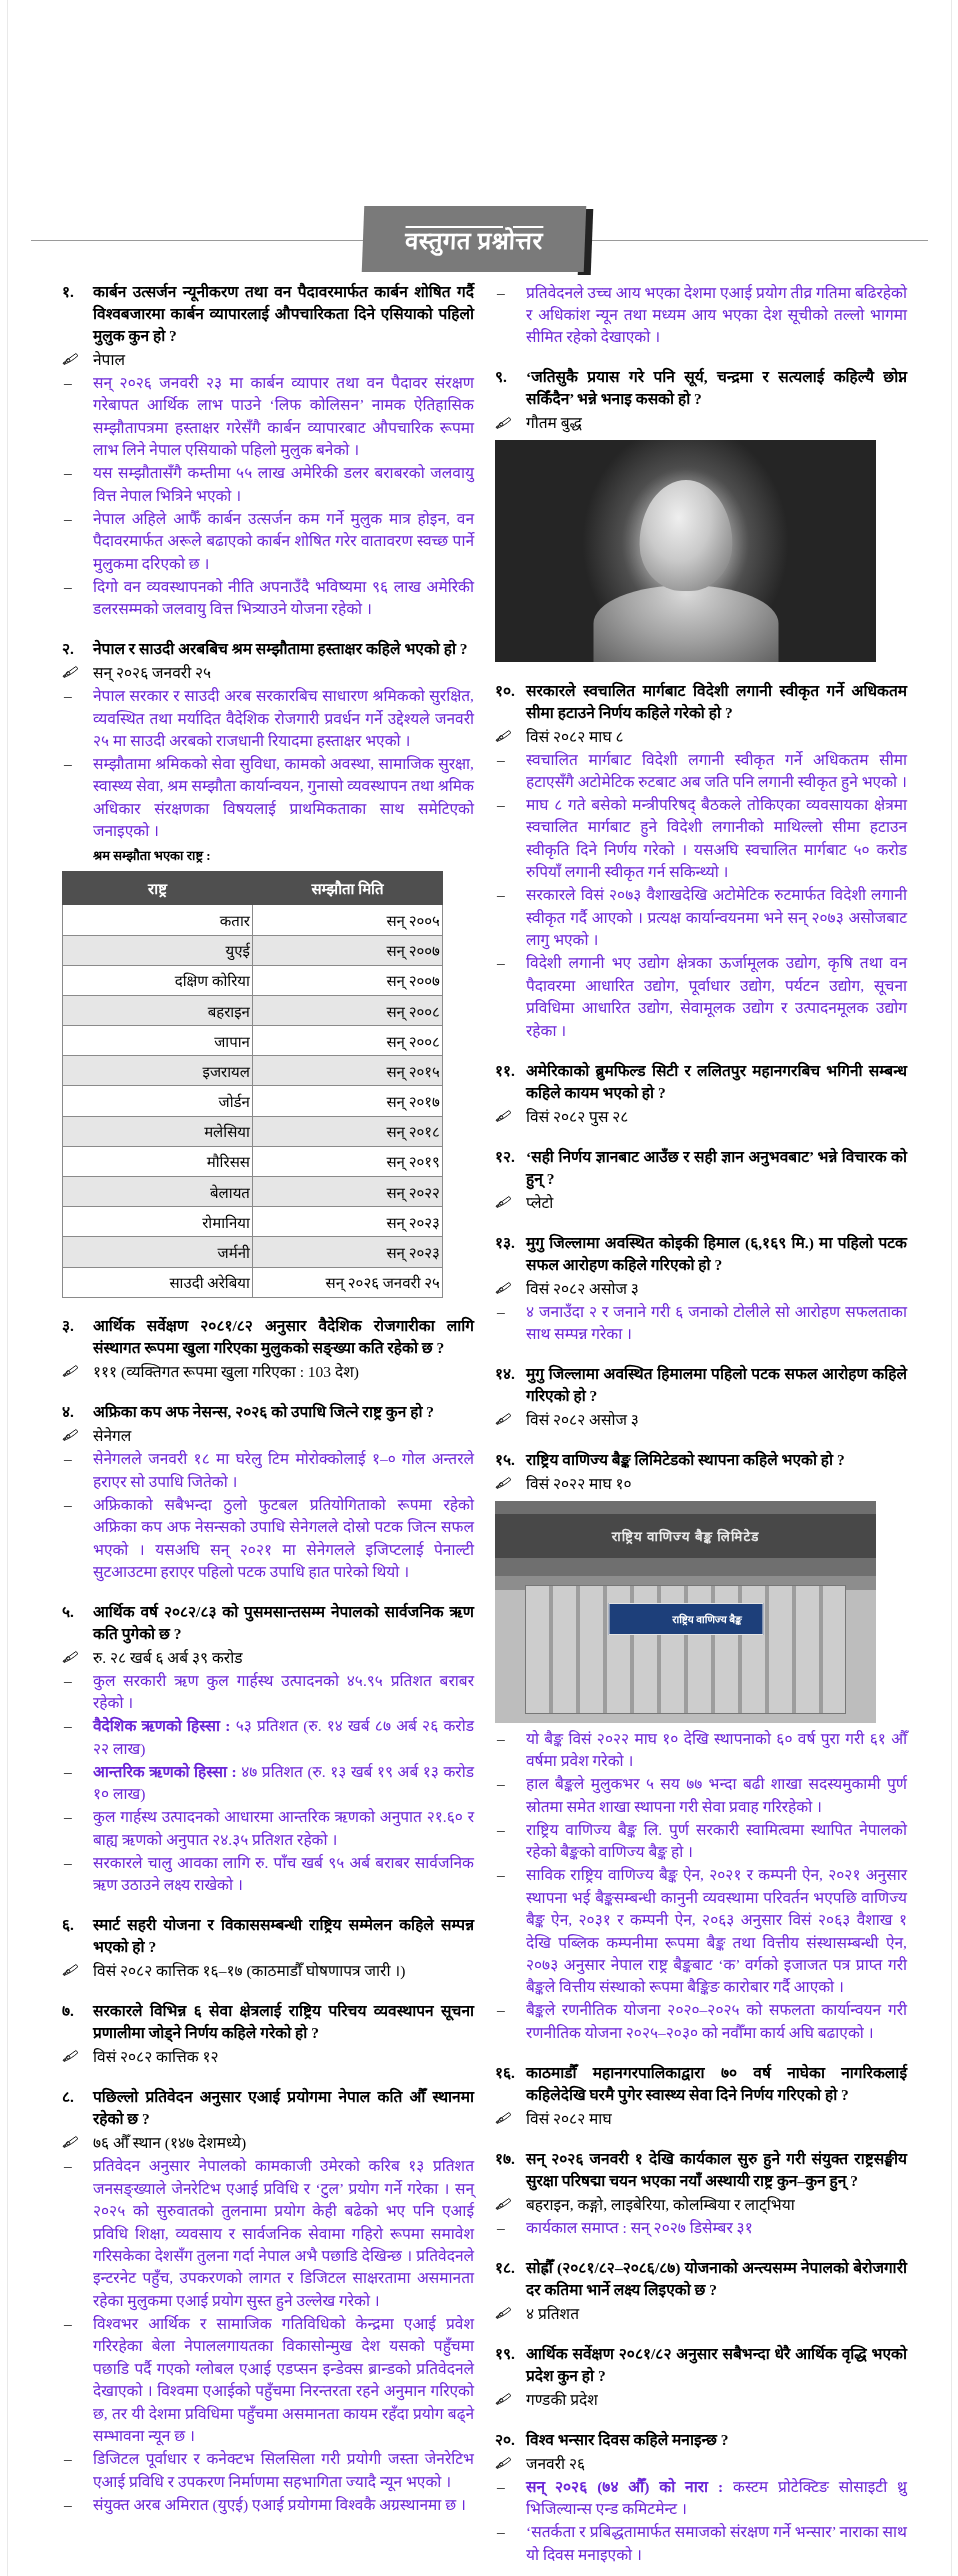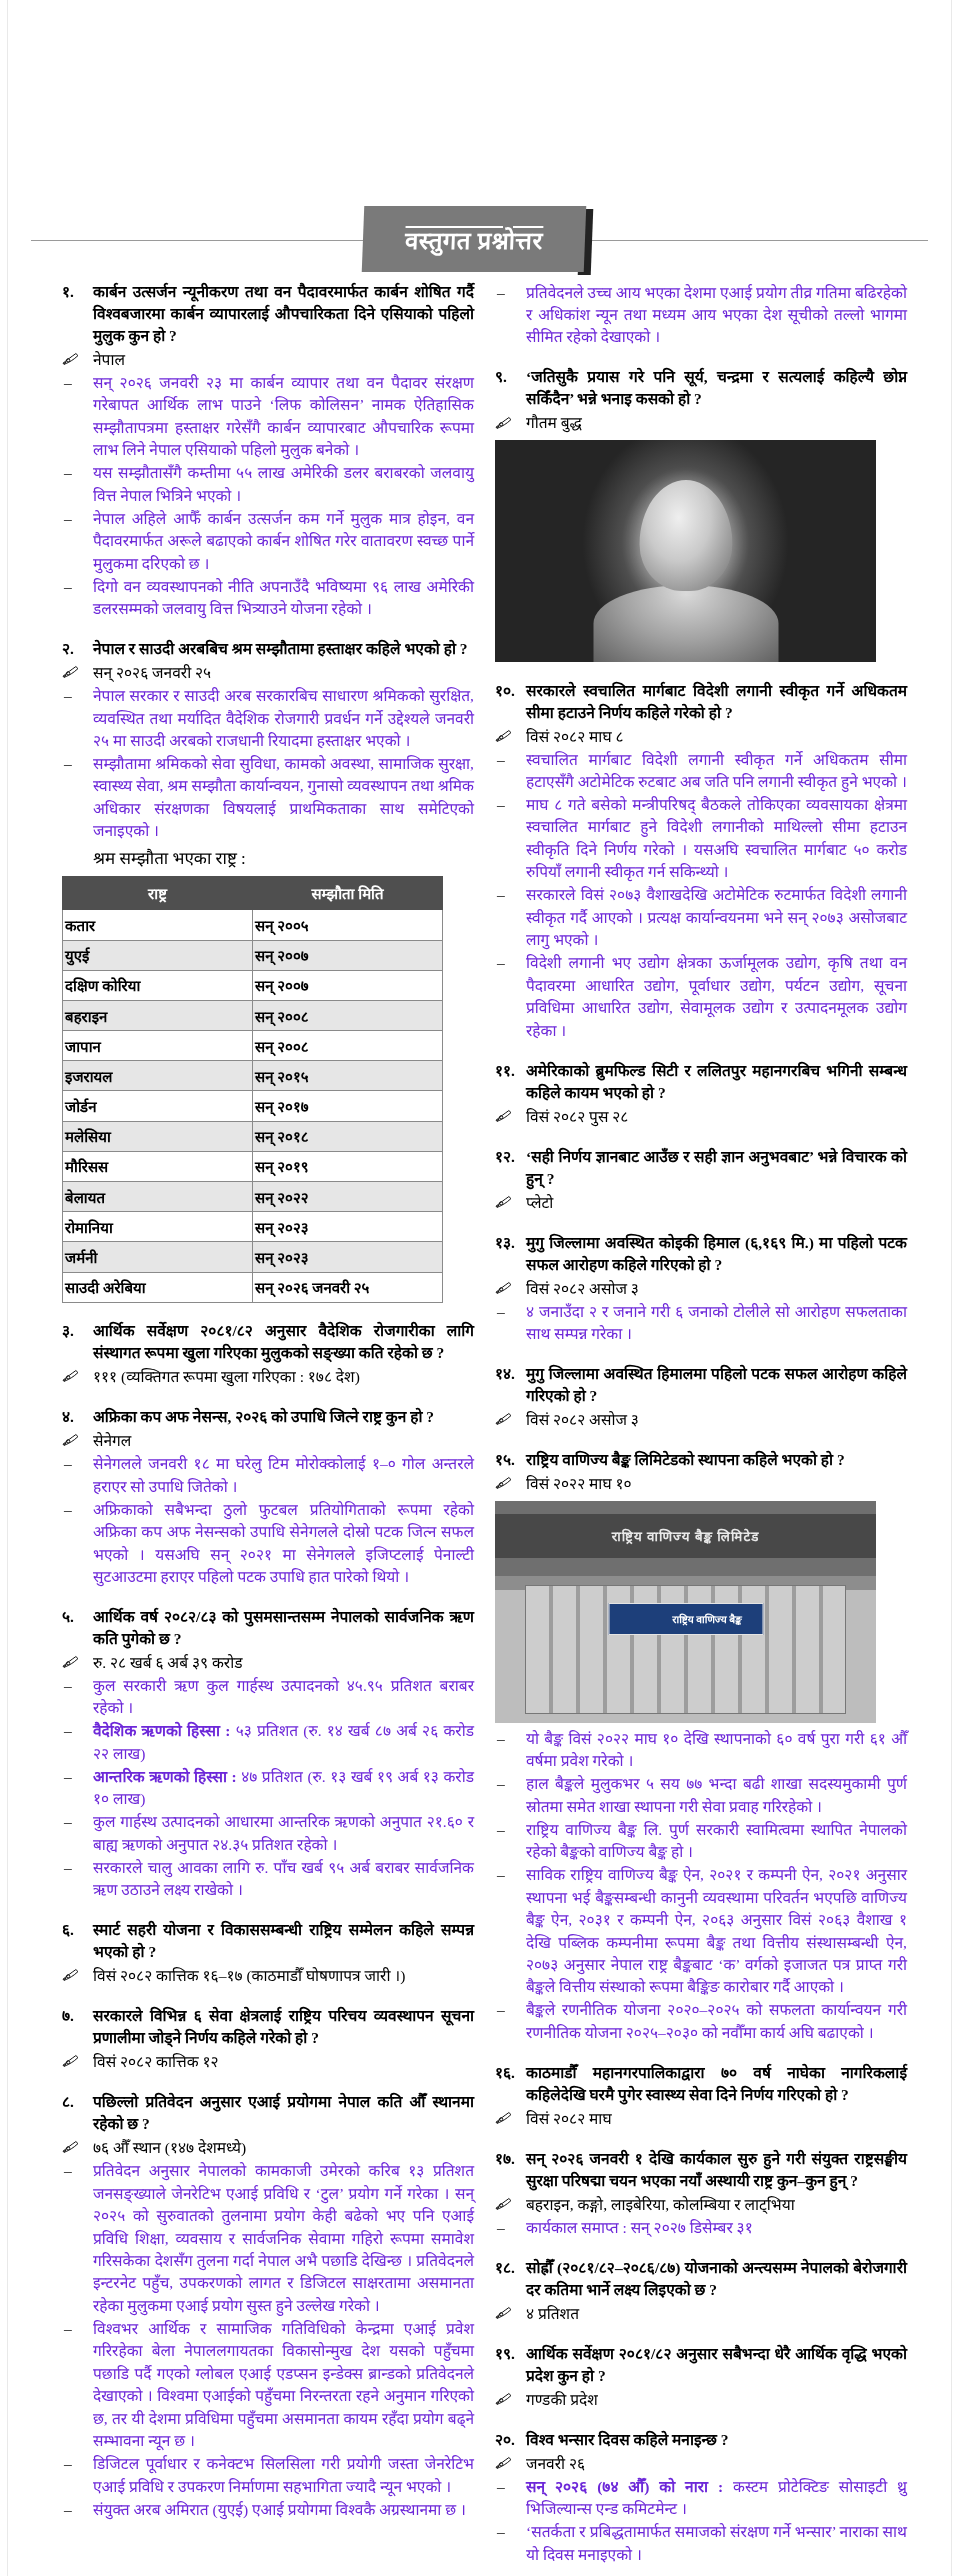--- a/index.html
+++ b/index.html
@@ -87,38 +87,38 @@
   }
   .b-text {
     flex:1 1 auto;
     font-size:15.5px; line-height:1.45; color:#6d28d9;
     text-align:justify; text-justify:inter-word;
   }
   .b-text b, .bold { font-weight:700; }
 
   
   .tbl-caption {
-    font-size:17px; font-weight:400; margin:3.1px 0 5.2px 31px; color:#000;
+    font-size:13px; font-weight:700; margin:3.1px 0 5.2px 31px; color:#000;
   }
   table.datatbl {
     width:381px; margin-left:0px;
     border-collapse:collapse;
     border:1px solid #555;
     table-layout:fixed;
     margin-top:7px;
   }
   table.datatbl th {
     background:#4f4f4f; color:#fff;
     font-size:15px; font-weight:700;
     padding:6.2px 2.1px; text-align:center;
     border:0.5px solid #4f4f4f;
   }
   table.datatbl td {
-    font-size:15px; padding:4.6px 2.1px; text-align:left;
-    border:0.5px solid #8a8a8a; color:#000;font-weight:bold;
+    font-size:15px; padding:4.6px 2.1px; text-align:right;
+    border:0.5px solid #8a8a8a; color:#000;
   }
   table.datatbl tr.alt td { background:#e6e6e6; }
 
   
   .photo { width:381px; margin:5.2px 0 5.2px 0; display:block; position:relative; overflow:hidden; }
   .photo.buddha { height:222px; background:#3a3a3a; }
   .photo.bank   { height:222px; background:#6d6d6d; }
 
   
   .credit {
@@ -273,21 +273,21 @@
             <div class="q-text">आर्थिक सर्वेक्षण २०८१/८२ अनुसार वैदेशिक रोजगारीका लागि संस्थागत रूपमा खुला गरिएका मुलुकको सङ्ख्या कति रहेको छ ?</div>
           </div>
           <div class="a-row">
             <div class="a-mark">
               <svg width="17.5" height="13.4" viewBox="0 0 34 26">
                 <path d="M2 22 C6 18, 12 14, 20 8 L27 3 L31 7 L24 13 C16 19, 9 22, 4 24 Z" fill="none" stroke="#000" stroke-width="1.8"></path>
                 <path d="M2 22 L8 20 M4 24 L9 17" stroke="#000" stroke-width="1.4"></path>
                 <circle cx="12" cy="16" r="3.2" fill="none" stroke="#000" stroke-width="1.6"></circle>
               </svg>
             </div>
-            <div class="a-text">१११ (व्यक्तिगत रूपमा खुला गरिएका : १७८ देश)</div>
+            <div class="a-text">१११ (व्यक्तिगत रूपमा खुला गरिएका : 103 देश)</div>
           </div>
         </div>
         <div class="qa">
           <div class="q-row">
             <div class="q-num">४.</div>
             <div class="q-text">अफ्रिका कप अफ नेसन्स, २०२६ को उपाधि जित्ने राष्ट्र कुन हो ?</div>
           </div>
           <div class="a-row">
             <div class="a-mark">
               <svg width="17.5" height="13.4" viewBox="0 0 34 26">

